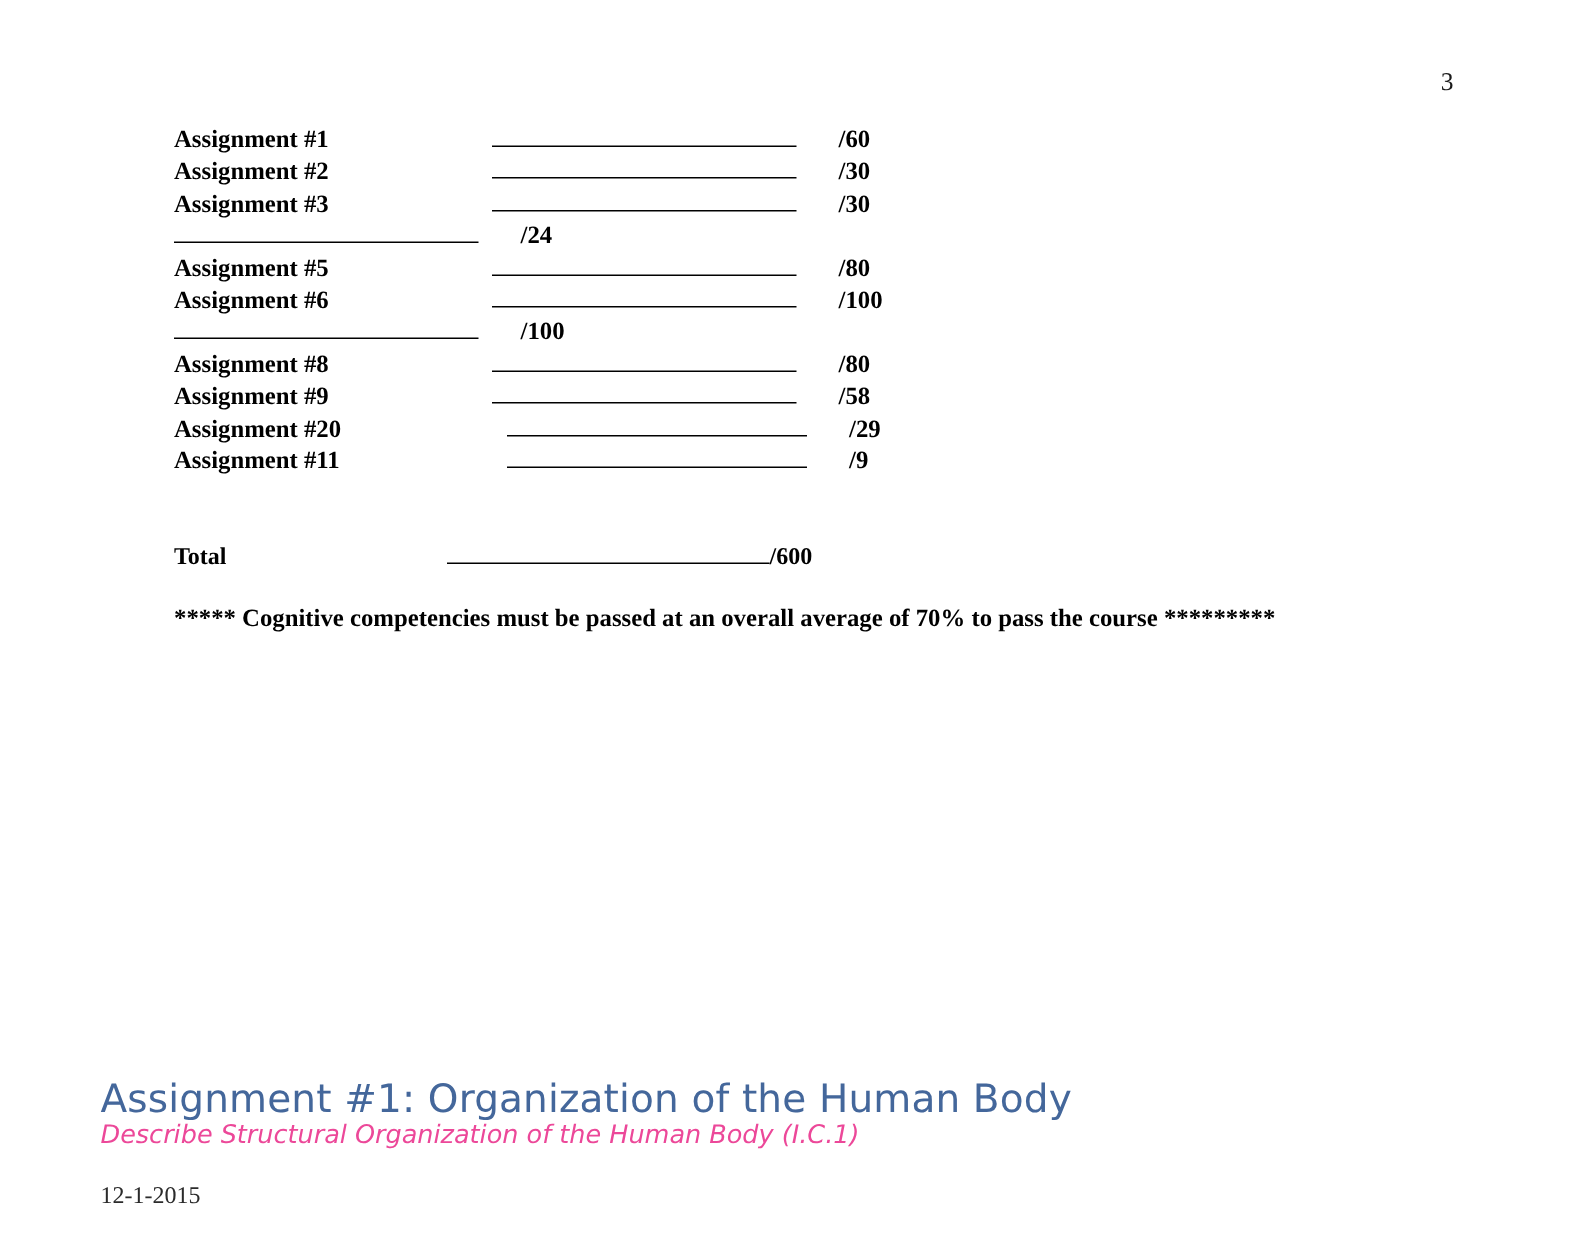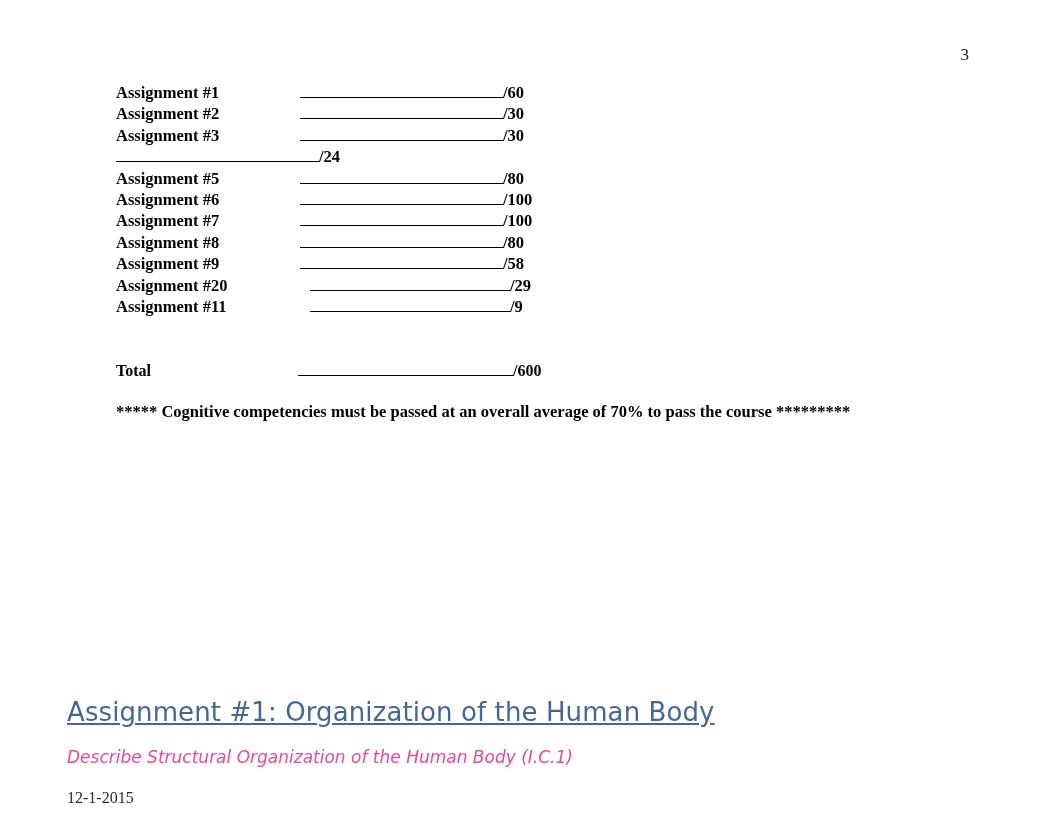--- a/index.html
+++ b/index.html
@@ -39,20 +39,21 @@
   }
 
   .grade-row {
     display: flex;
     align-items: baseline;
     height: 21.4px;
     font-family: "Liberation Serif", "DejaVu Serif", serif;
     font-weight: bold;
     font-size: 16.5px;
     white-space: nowrap;
+    gap: 28px;
   }
 
   .grade-row .label {
     width: 184px;
     flex: 0 0 184px;
   }
 
   
   .grade-row.indent .label {
     width: 194px;
@@ -114,28 +115,27 @@
     font-weight: bold;
     font-size: 16.5px;
     white-space: nowrap;
     color: #000;
     text-align: right;
   }
 
   
   .assignment-heading {
     position: absolute;
-    top: 697px;
+    top: 718px;
     left: 67px;
     font-family: "DejaVu Sans", "Liberation Sans", sans-serif;
     font-size: 26px;
     font-weight: normal;
     letter-spacing: 0.1px;
     white-space: nowrap;
-    text-decoration: underline;
   }
 
   .assignment-subheading {
     position: absolute;
     top: 747px;
     left: 67px;
     font-family: "DejaVu Sans", "Liberation Sans", sans-serif;
     font-size: 17px;
     font-weight: normal;
     font-style: italic;
@@ -184,21 +184,20 @@
         <span class="label">Assignment #5</span>
         <span class="blank"></span>
         <span class="points">/80</span>
       </div>
       <div class="grade-row">
         <span class="label">Assignment #6</span>
         <span class="blank"></span>
         <span class="points">/100</span>
       </div>
       <div class="grade-row">
-        <span class="label">Assignment #7</span>
         <span class="blank"></span>
         <span class="points">/100</span>
       </div>
       <div class="grade-row">
         <span class="label">Assignment #8</span>
         <span class="blank"></span>
         <span class="points">/80</span>
       </div>
       <div class="grade-row">
         <span class="label">Assignment #9</span>

